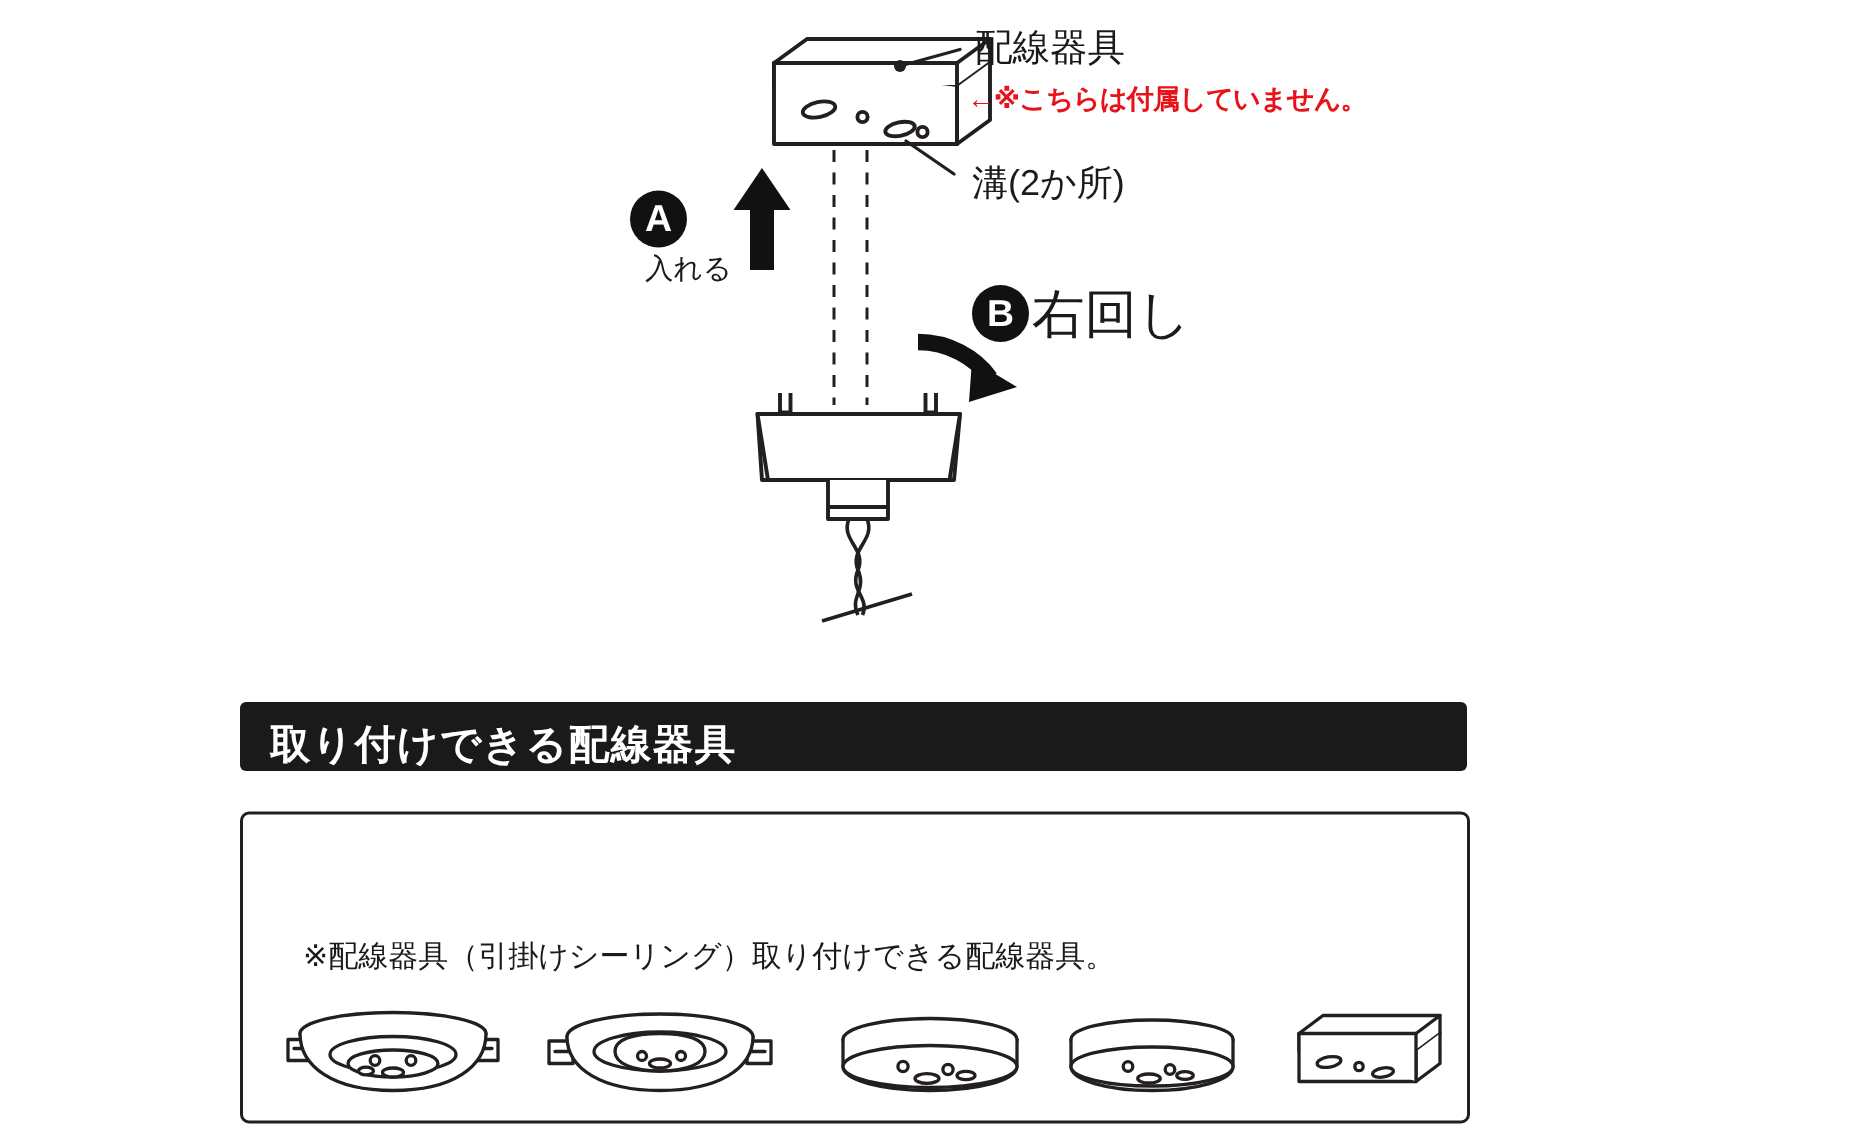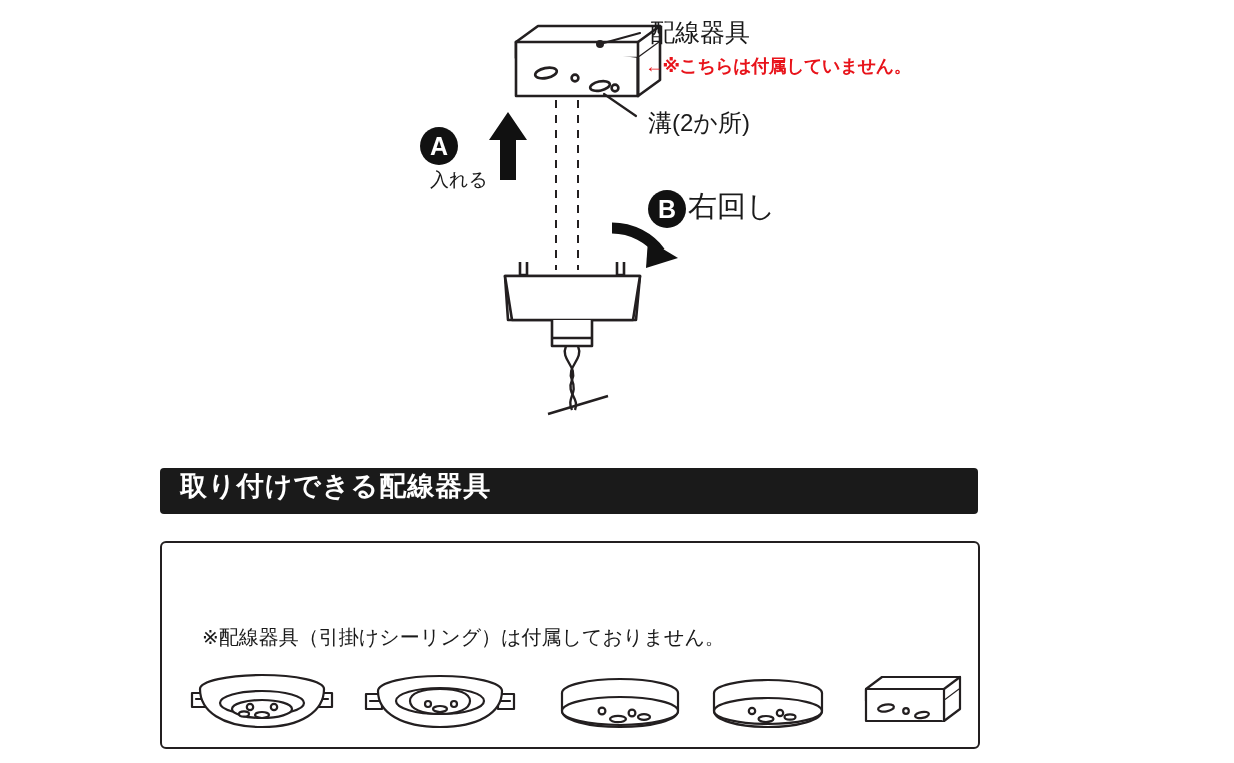--- a/index.html
+++ b/index.html
@@ -15,36 +15,36 @@
 
   
   .diagram{position:absolute;left:0;top:0;width:980px;height:450px;}
   svg{display:block;}
 
   .lbl{position:absolute;font-size:25px;line-height:1;white-space:nowrap;}
   .lbl-device{left:650px;top:20px;}
   .lbl-groove{left:637px;top:111px;font-size:24px;margin-left:11px;}
   .lbl-note{left:645px;top:57px;color:#e8131a;font-size:18px;font-weight:bold;letter-spacing:-0.5px;}
   .lbl-insert{left:430px;top:170px;font-size:19px;}
-  .lbl-turn{left:688px;top:192px;font-size:29px;}
+  .lbl-turn{left:688px;top:192px;font-size:35px;}
 
   .badge{
     position:absolute;width:38px;height:38px;border-radius:50%;
     background:#111;color:#fff;font-size:25px;font-weight:bold;
     display:flex;align-items:center;justify-content:center;
     font-family:"Liberation Sans",sans-serif;
   }
   .badge-a{left:420px;top:127px;}
   .badge-b{left:648px;top:190px;}
 
   
   .head-bar{
     position:absolute;left:160px;top:468px;width:818px;height:46px;
     background:#1a1a1a;color:#fff;border-radius:4px;
-    display:flex;align-items:flex-start;
+    display:flex;align-items:flex-end;
   }
   .head-bar span{font-size:27px;font-weight:bold;margin-left:20px;letter-spacing:1px;}
 
   
   .info-box{
     position:absolute;left:160px;top:541px;width:816px;height:204px;
     border:2px solid #231f20;border-radius:6px;background:#fff;
   }
   .info-line1{position:absolute;left:24px;top:14px;width:770px;font-size:25px;font-weight:bold;line-height:1.35;letter-spacing:0px;}
   .info-line2{position:absolute;left:40px;top:81px;font-size:20px;}
@@ -118,21 +118,21 @@
 
     <div class="badge badge-b">B</div>
     <div class="lbl lbl-turn">右回し</div>
   </div>
 
   <div class="head-bar">
     <span>取り付けできる配線器具</span>
   </div>
 
   <div class="info-box">
-    <div class="info-line2">※配線器具（引掛けシーリング）は付属しておりません。</div>
+    <div class="info-line2">※配線器具（引掛けシーリング）取り付けできる配線器具。</div>
 
     <svg class="fixtures" viewBox="0 0 800 84">
       <g fill="#ffffff" stroke="#231f20" stroke-width="2.2" stroke-linejoin="round" stroke-linecap="round">
 
         <g>
           <path d="M26 40 L36 40 L36 34 L22 34 L22 48 L36 48 L36 42"></path>
           <path d="M158 40 L148 40 L148 34 L162 34 L162 48 L148 48 L148 42"></path>
           <ellipse cx="92" cy="30" rx="62" ry="14"></ellipse>
           <path d="M30 30 C30 52 52 68 92 68 C132 68 154 52 154 30"></path>
           <ellipse cx="92" cy="44" rx="42" ry="12"></ellipse>

